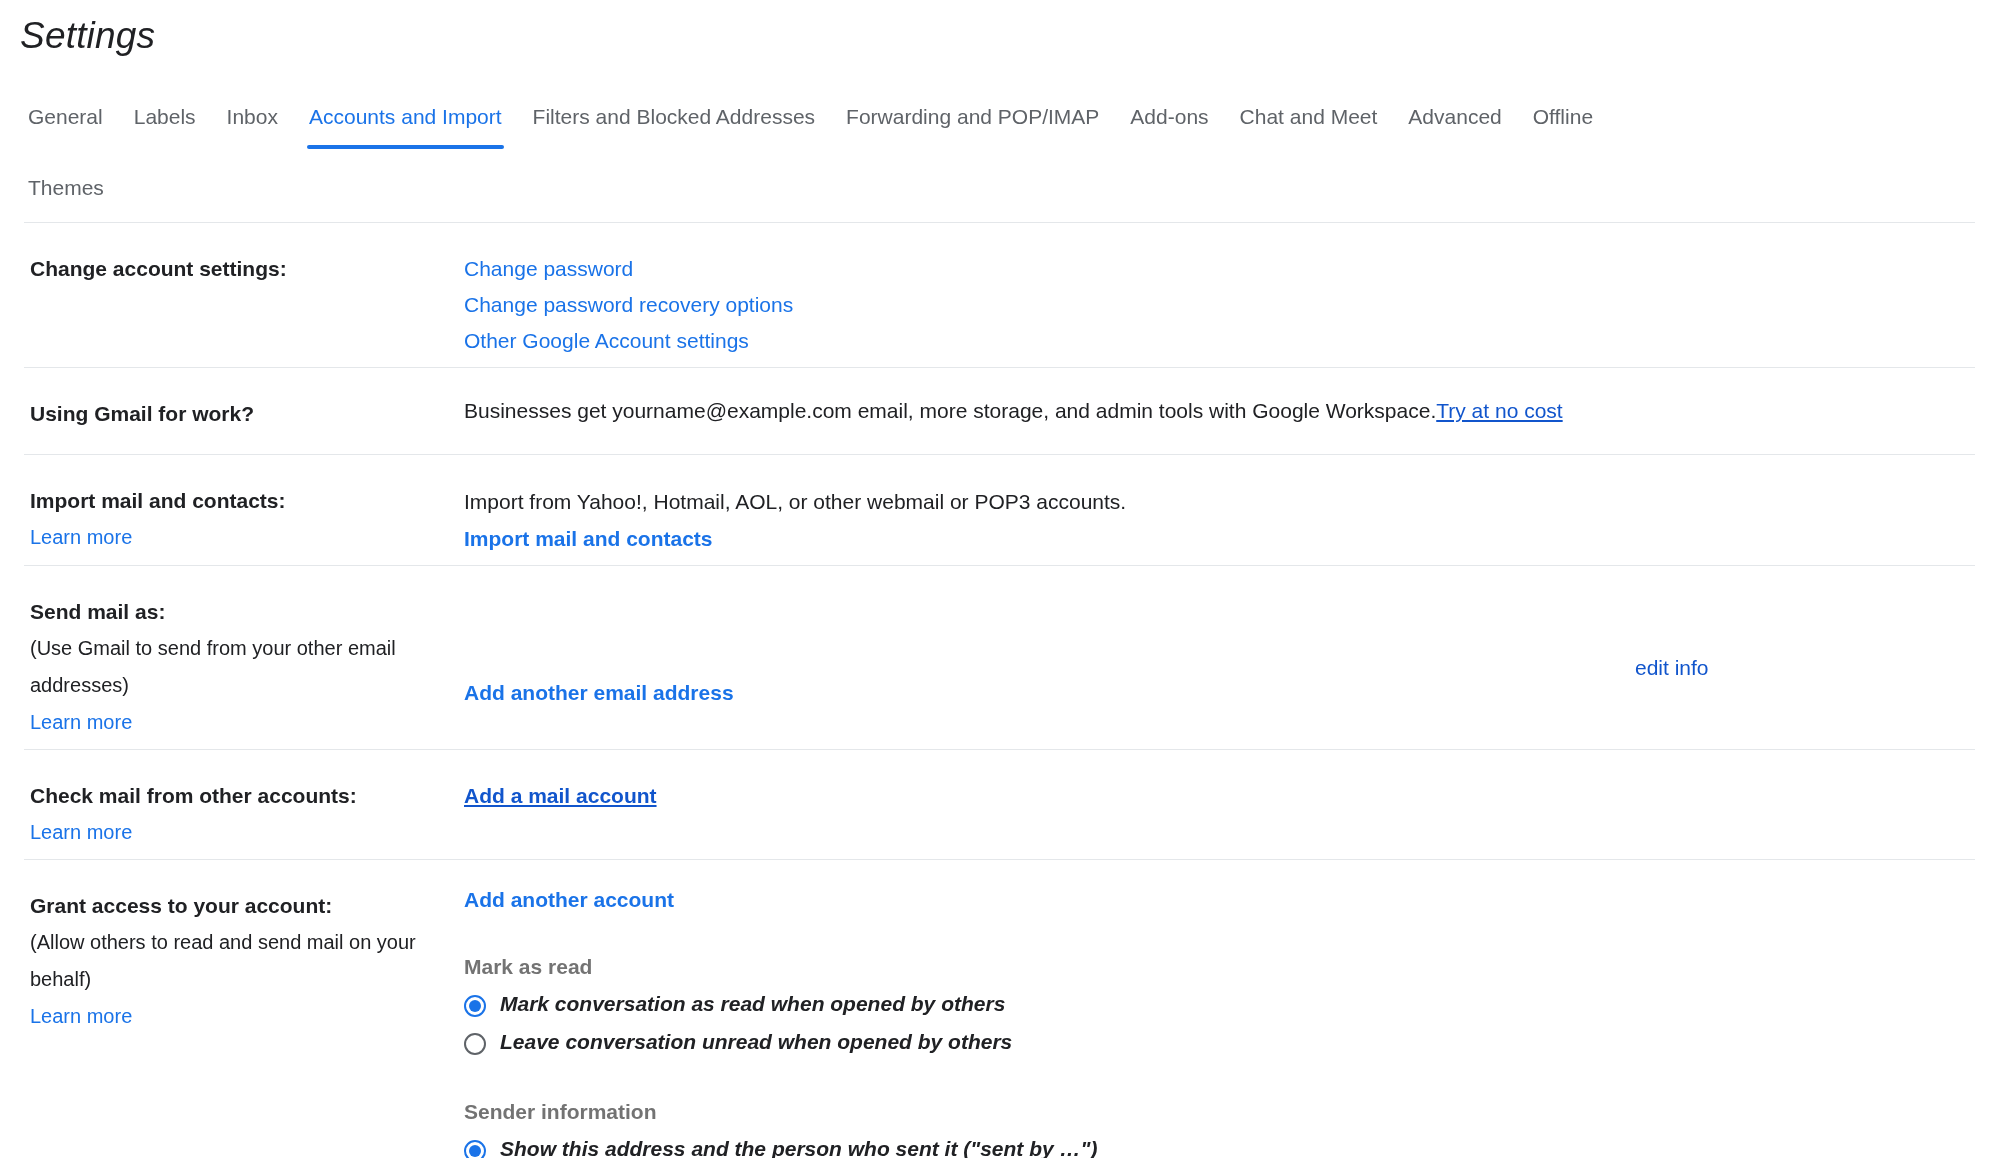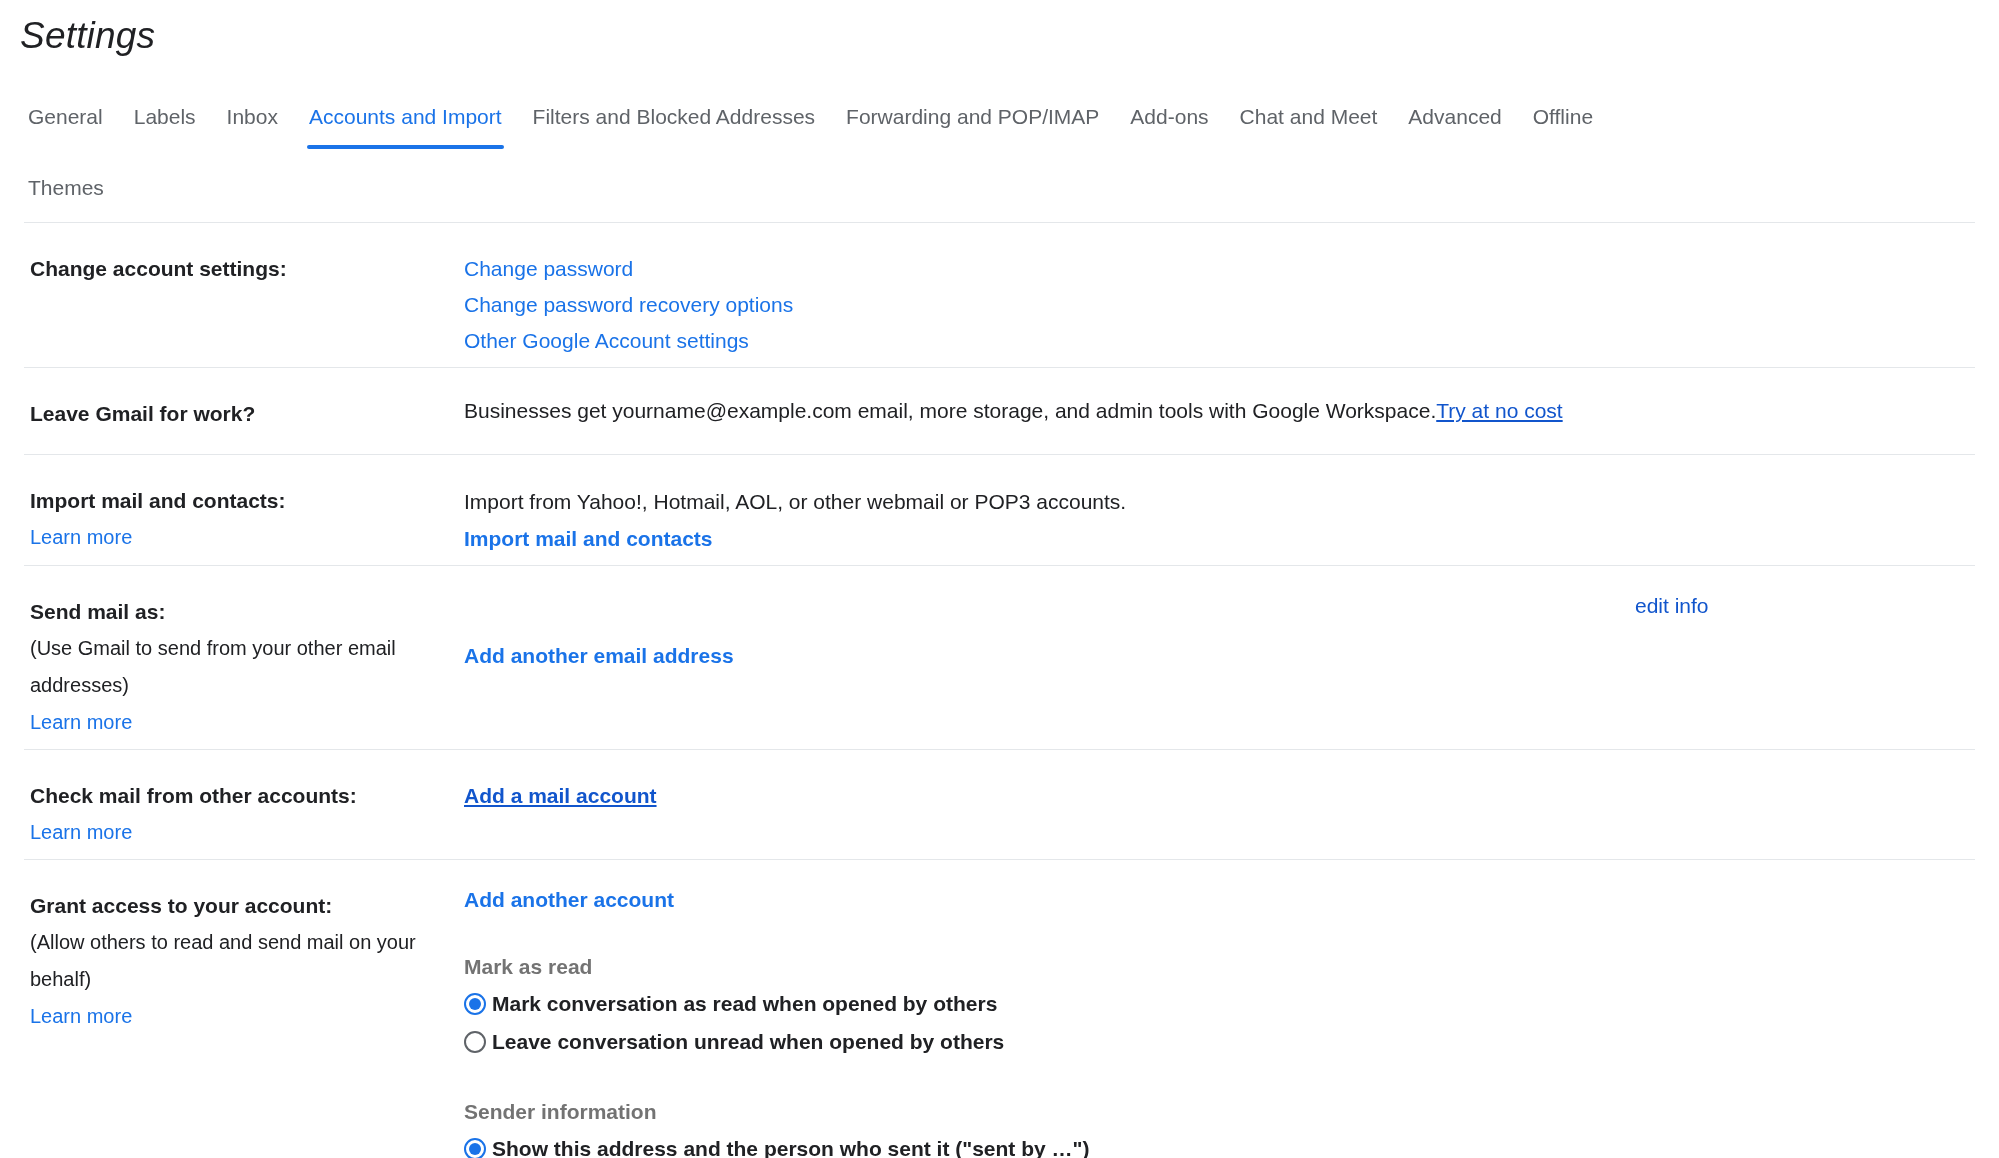--- a/index.html
+++ b/index.html
@@ -30,29 +30,29 @@
   .body-text { font-size:21px; line-height:30px; color:#202124; }
   .inline-link { color:#1155cc; text-decoration:underline; font-size:21px; cursor:pointer; }
   .bold-action { display:inline-block; font-size:21px; font-weight:700; color:#1a73e8; text-decoration:none; cursor:pointer; }
   .underlined { text-decoration:underline; color:#1155cc; }
   .edit-info { font-size:21px; color:#1155cc; text-decoration:none; cursor:pointer; }
 
   .row-work { padding-bottom:22px; }
   .row-work .body-text { padding-top:2px; }
   .row-import .body-text { line-height:37px; }
   .row-import .bold-action { line-height:37px;text-align:center; }
-  .row-sendas { min-height:181px; }
+  .row-sendas { min-height:181px;align-items:center; }
   .row-sendas .bold-action { margin-top:50px; }
   .row-check .bold-action { line-height:36px; }
 
   .subheading { font-size:21px; line-height:26px; font-weight:700; color:#737373; }
   .sh-mark { margin-top:42px; }
   .sh-sender { margin-top:44px; }
   .radio-group { margin-top:10px; }
-  .radio-option { display:flex; align-items:center; gap:6px; margin-bottom:11px; cursor:pointer; }
+  .radio-option { display:flex; align-items:flex-end; gap:14px; margin-bottom:11px; cursor:pointer;font-style:italic; }
   .radio { width:22px; height:22px; flex-shrink:0; border:2px solid #5f6368; border-radius:50%; display:flex; align-items:center; justify-content:center; background:#fff; }
   .radio.selected { border-color:#1a73e8; }
   .radio.selected::after { content:""; width:12px; height:12px; border-radius:50%; background:#1a73e8; }
   .radio-label { font-size:21px; line-height:27px; font-weight:700; color:#202124; }
 </style>
 </head>
 <body>
 
 <div class="page">
 
@@ -84,21 +84,21 @@
       </div>
       <div class="col-content link-list">
         <a class="link">Change password</a>
         <a class="link">Change password recovery options</a>
         <a class="link">Other Google Account settings</a>
       </div>
     </section>
 
     <section class="row row-work">
       <div class="col-label">
-        <div class="section-label">Leave Gmail for work?</div>
+        <div class="section-label">Using Gmail for work?</div>
       </div>
       <div class="col-content">
         <span class="body-text">Businesses get yourname@example.com email, more storage, and admin tools with Google Workspace.</span><a class="inline-link">Try at no cost</a>
       </div>
     </section>
 
     <section class="row row-import">
       <div class="col-label">
         <div class="section-label">Import mail and contacts:</div>
         <a class="learn-more">Learn more</a>

